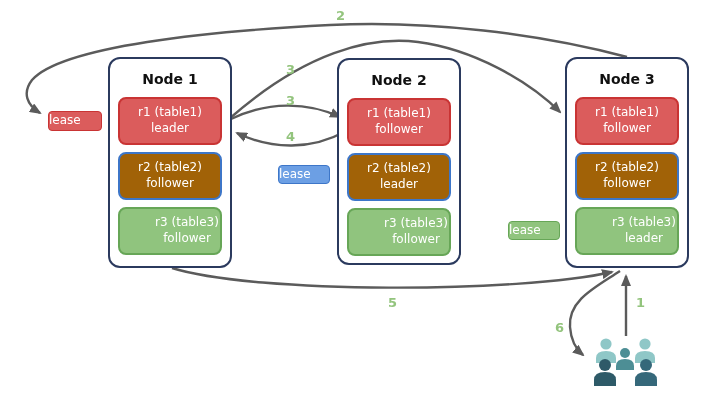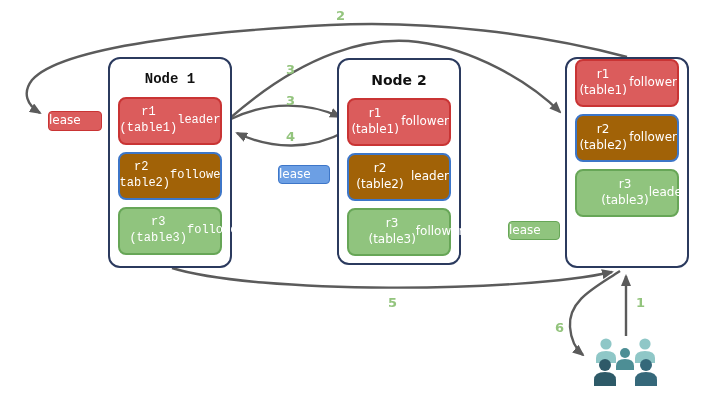--- a/index.html
+++ b/index.html
@@ -12,21 +12,21 @@
   .node {
     position:absolute; width:124px; height:211px; box-sizing:border-box;
     background:#ffffff; border:2px solid #2b3a5e; border-radius:12px;
   }
   .node-title {
     text-align:center; font-weight:bold; font-size:14px; color:#111;
     margin:12px 0 10px 0;
   }
   .replica {
     width:104px; height:48px; margin:0 auto 7px auto; box-sizing:border-box;
-    border-radius:8px; border:2px solid; display:flex; 
+    border-radius:8px; border:2px solid; display:flex; flex-direction:column;
     align-items:center; justify-content:center;
     color:#ffffff; font-size:12px; line-height:1.3; text-align:center;
   }
   .replica.red   { background:#db5c5c; border-color:#c93434; }
   .replica.blue  { background:#a16207; border-color:#3d76c8; }
   .replica.green { background:#90c47e; border-color:#67a657;padding-left:34px; }
 
   .lease {
     position:absolute; box-sizing:border-box; color:#ffffff; font-size:12px;
     line-height:17px; text-align:left; border-radius:4px; border:1px solid;
@@ -78,21 +78,21 @@
         <circle cx="605" cy="365" r="6"></circle>
         <path d="M594,386 L594,380 Q594,372 605,372 Q616,372 616,380 L616,386 Z"></path>
       </g>
       <g fill="#35687a">
         <circle cx="646" cy="365" r="6"></circle>
         <path d="M635,386 L635,380 Q635,372 646,372 Q657,372 657,380 L657,386 Z"></path>
       </g>
     </g>
   </svg>
 
-  <div class="node" style="left:108px; top:57px;font-family:Liberation Mono, monospace;">
+  <div class="node" style="left:108px; top:57px;">
     <div class="node-title">Node 1</div>
     <div class="replica red">
       <span>r1 (table1)</span>
       <span>leader</span>
     </div>
     <div class="replica blue">
       <span>r2 (table2)</span>
       <span>follower</span>
     </div>
     <div class="replica green">
@@ -111,20 +111,21 @@
       <span>r2 (table2)</span>
       <span>leader</span>
     </div>
     <div class="replica green">
       <span>r3 (table3)</span>
       <span>follower</span>
     </div>
   </div>
 
   <div class="node" style="left:565px; top:57px;">
+    <div class="node-title">Node 3</div>
     <div class="replica red">
       <span>r1 (table1)</span>
       <span>follower</span>
     </div>
     <div class="replica blue">
       <span>r2 (table2)</span>
       <span>follower</span>
     </div>
     <div class="replica green">
       <span>r3 (table3)</span>

